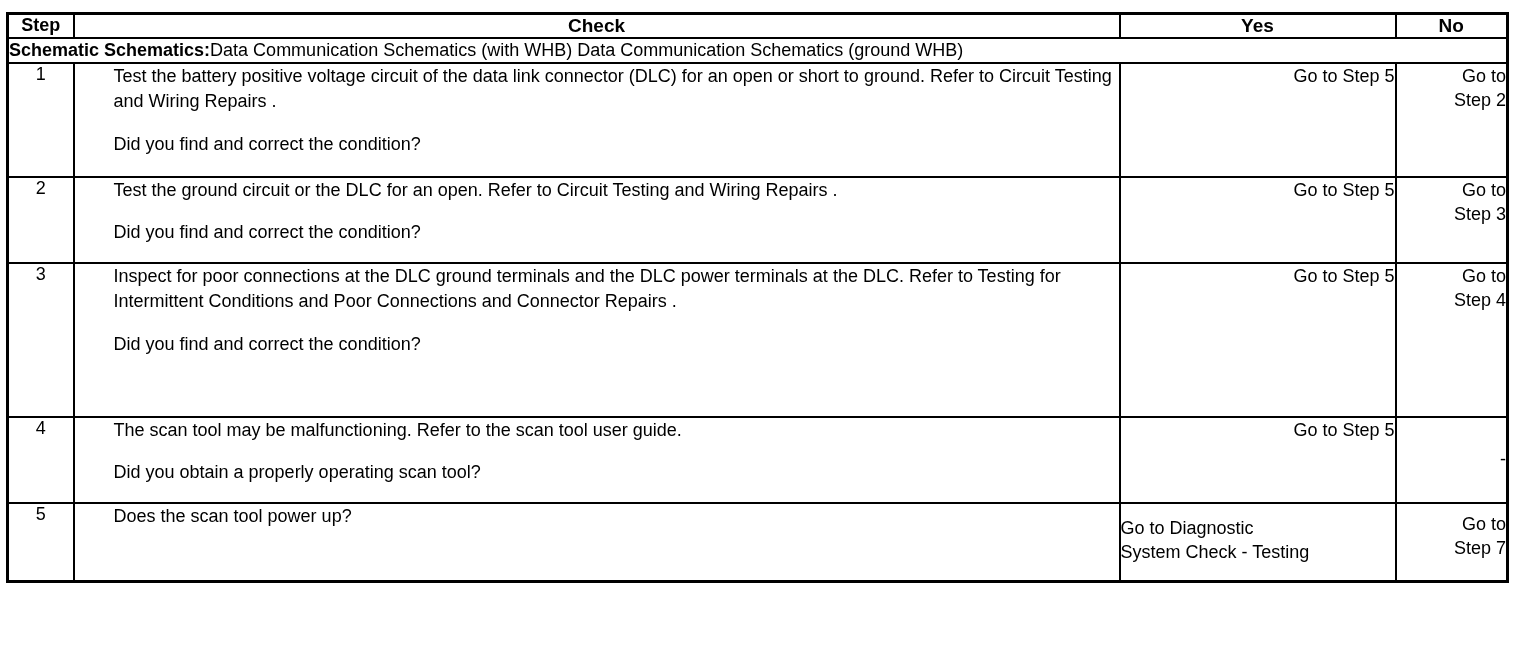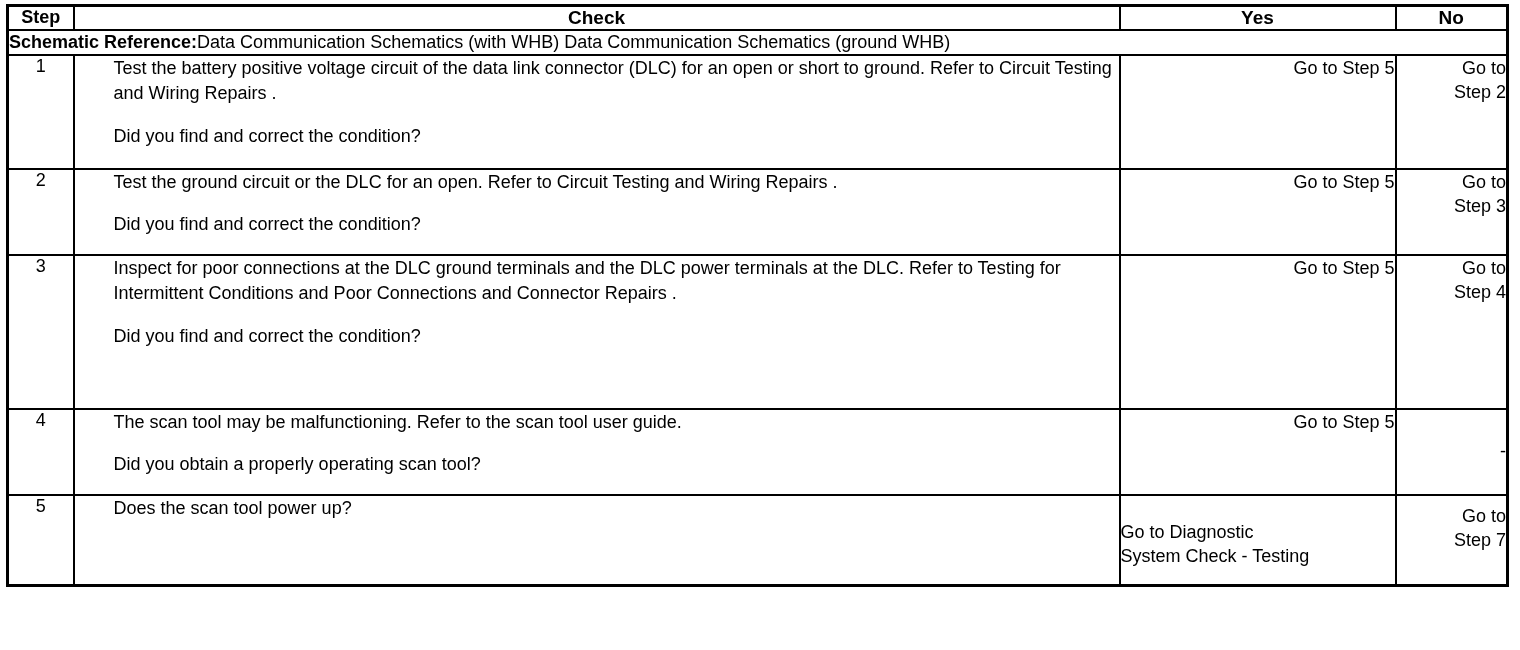--- a/index.html
+++ b/index.html
@@ -18,20 +18,21 @@
     width: 1520px;
     height: 650px;
     box-sizing: border-box;
     padding: 4px 6px 4px 6px;
   }
   table.diag {
     width: 1501px;
     border-collapse: collapse;
     table-layout: fixed;
     border: 3px solid #000000;
+    margin-top: 8px;
   }
   table.diag td, table.diag th {
     border: 2px solid #000000;
     vertical-align: top;
     padding: 0;
   }
   
   col.c-step { width: 66px; }
   col.c-action { width: 1046px; }
   col.c-yes { width: 276px; }
@@ -100,21 +101,21 @@
     <thead>
       <tr>
         <th class="step-head">Step</th>
         <th>Check</th>
         <th>Yes</th>
         <th>No</th>
       </tr>
     </thead>
     <tbody>
       <tr class="schem-row">
-        <td colspan="4"><span class="schem-label">Schematic Reference:</span><span>Data Communication Schematics (with WHB) Data Communication Schematics (ground WHB)</span></td>
+        <td colspan="4"><span class="schem-label">Schematic Schematics:</span><span>Data Communication Schematics (with WHB) Data Communication Schematics (ground WHB)</span></td>
       </tr>
 
       <tr class="r1">
         <td class="step-cell">1</td>
         <td class="action-cell">
           <div class="line">Test the battery positive voltage circuit of the data link connector (DLC) for an open or short to ground. Refer to Circuit Testing and Wiring Repairs .</div>
           <div class="gap"></div>
           <div class="line">Did you find and correct the condition?</div>
         </td>
         <td class="yes-cell">Go to Step 5</td>
@@ -161,21 +162,21 @@
         </td>
         <td class="yes-cell">Go to Step 5</td>
         <td class="no-cell" style="vertical-align: middle; padding-bottom:0;">-</td>
       </tr>
 
       <tr class="r5">
         <td class="step-cell">5</td>
         <td class="action-cell">
           <div class="line">Does the scan tool power up?</div>
         </td>
-        <td class="yes-cell two-line" style="text-align:left; vertical-align:top; padding-top:24px;">
+        <td class="yes-cell two-line" style="text-align:left; vertical-align:top; padding-top:12px;">
           <span class="yes-block">Go to Diagnostic</span>
           <span class="yes-block">System Check - Testing</span>
         </td>
         <td class="no-cell two-line" style="vertical-align:top; padding-top:8px;">
           <span class="no-block">Go to</span>
           <span class="no-block">Step 7</span>
         </td>
       </tr>
     </tbody>
   </table>

